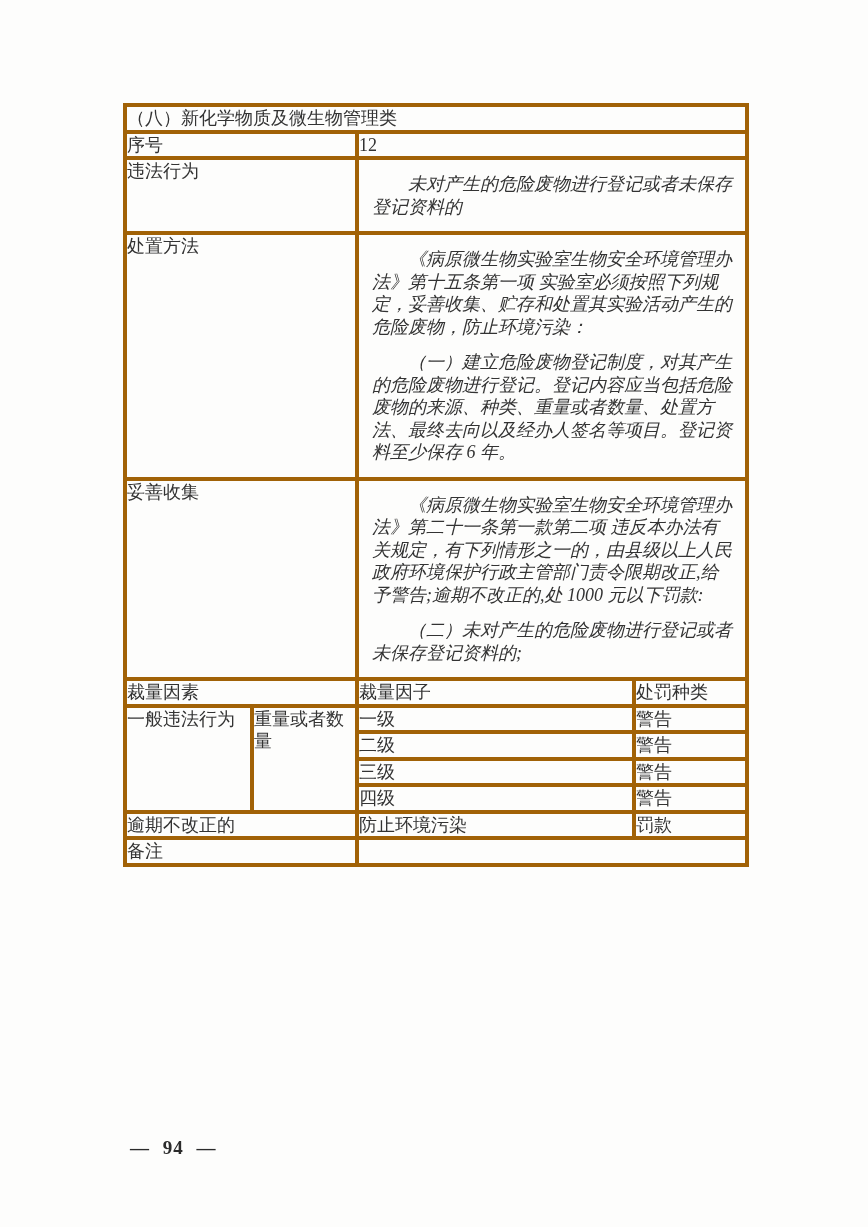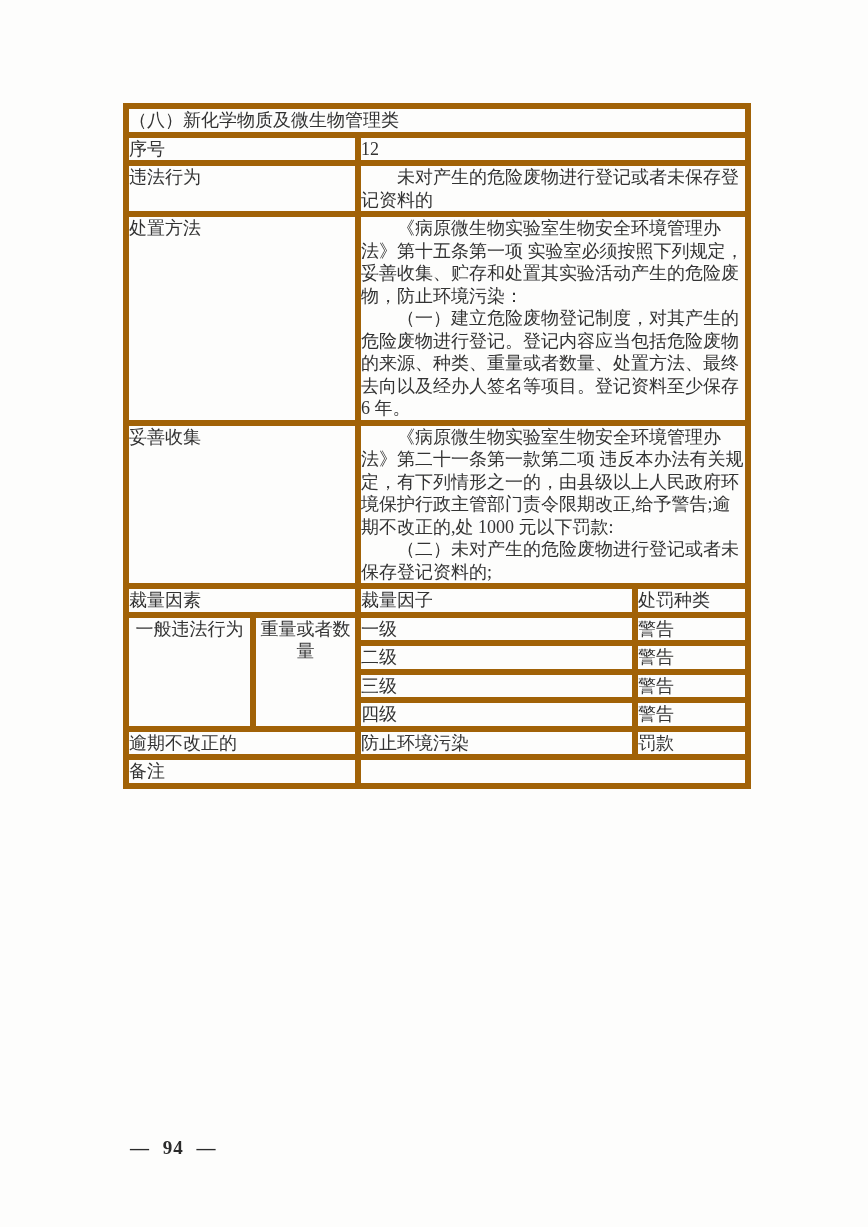--- a/index.html
+++ b/index.html
@@ -24,37 +24,37 @@
     left: 123px;
     top: 103px;
     width: 622px;
     border-collapse: collapse;
     table-layout: fixed;
     font-size: 18px;
     line-height: 22.5px;
     color: #333333;
   }
   table.reg td {
-    border: 6px solid #a16207;
+    border: 4px solid #a16207;
     padding: 0 0;
     vertical-align: top;
     overflow: hidden;
   }
   td.label {
     padding-left: 9px;
   }
   td.vmid {
     vertical-align: middle;
     padding-left: 9px;
-    text-align: center;
   }
   p.para {
-    margin: 0;
+    margin: 13px;
     text-indent: 2em;
     word-break: break-all;
+    font-style: italic;
   }
   tr.short td {
     height: 22px;
   }
   .footer {
     position: absolute;
     left: 130px;
     top: 1137px;
     font-size: 19px;
     color: #2b2b2b;

